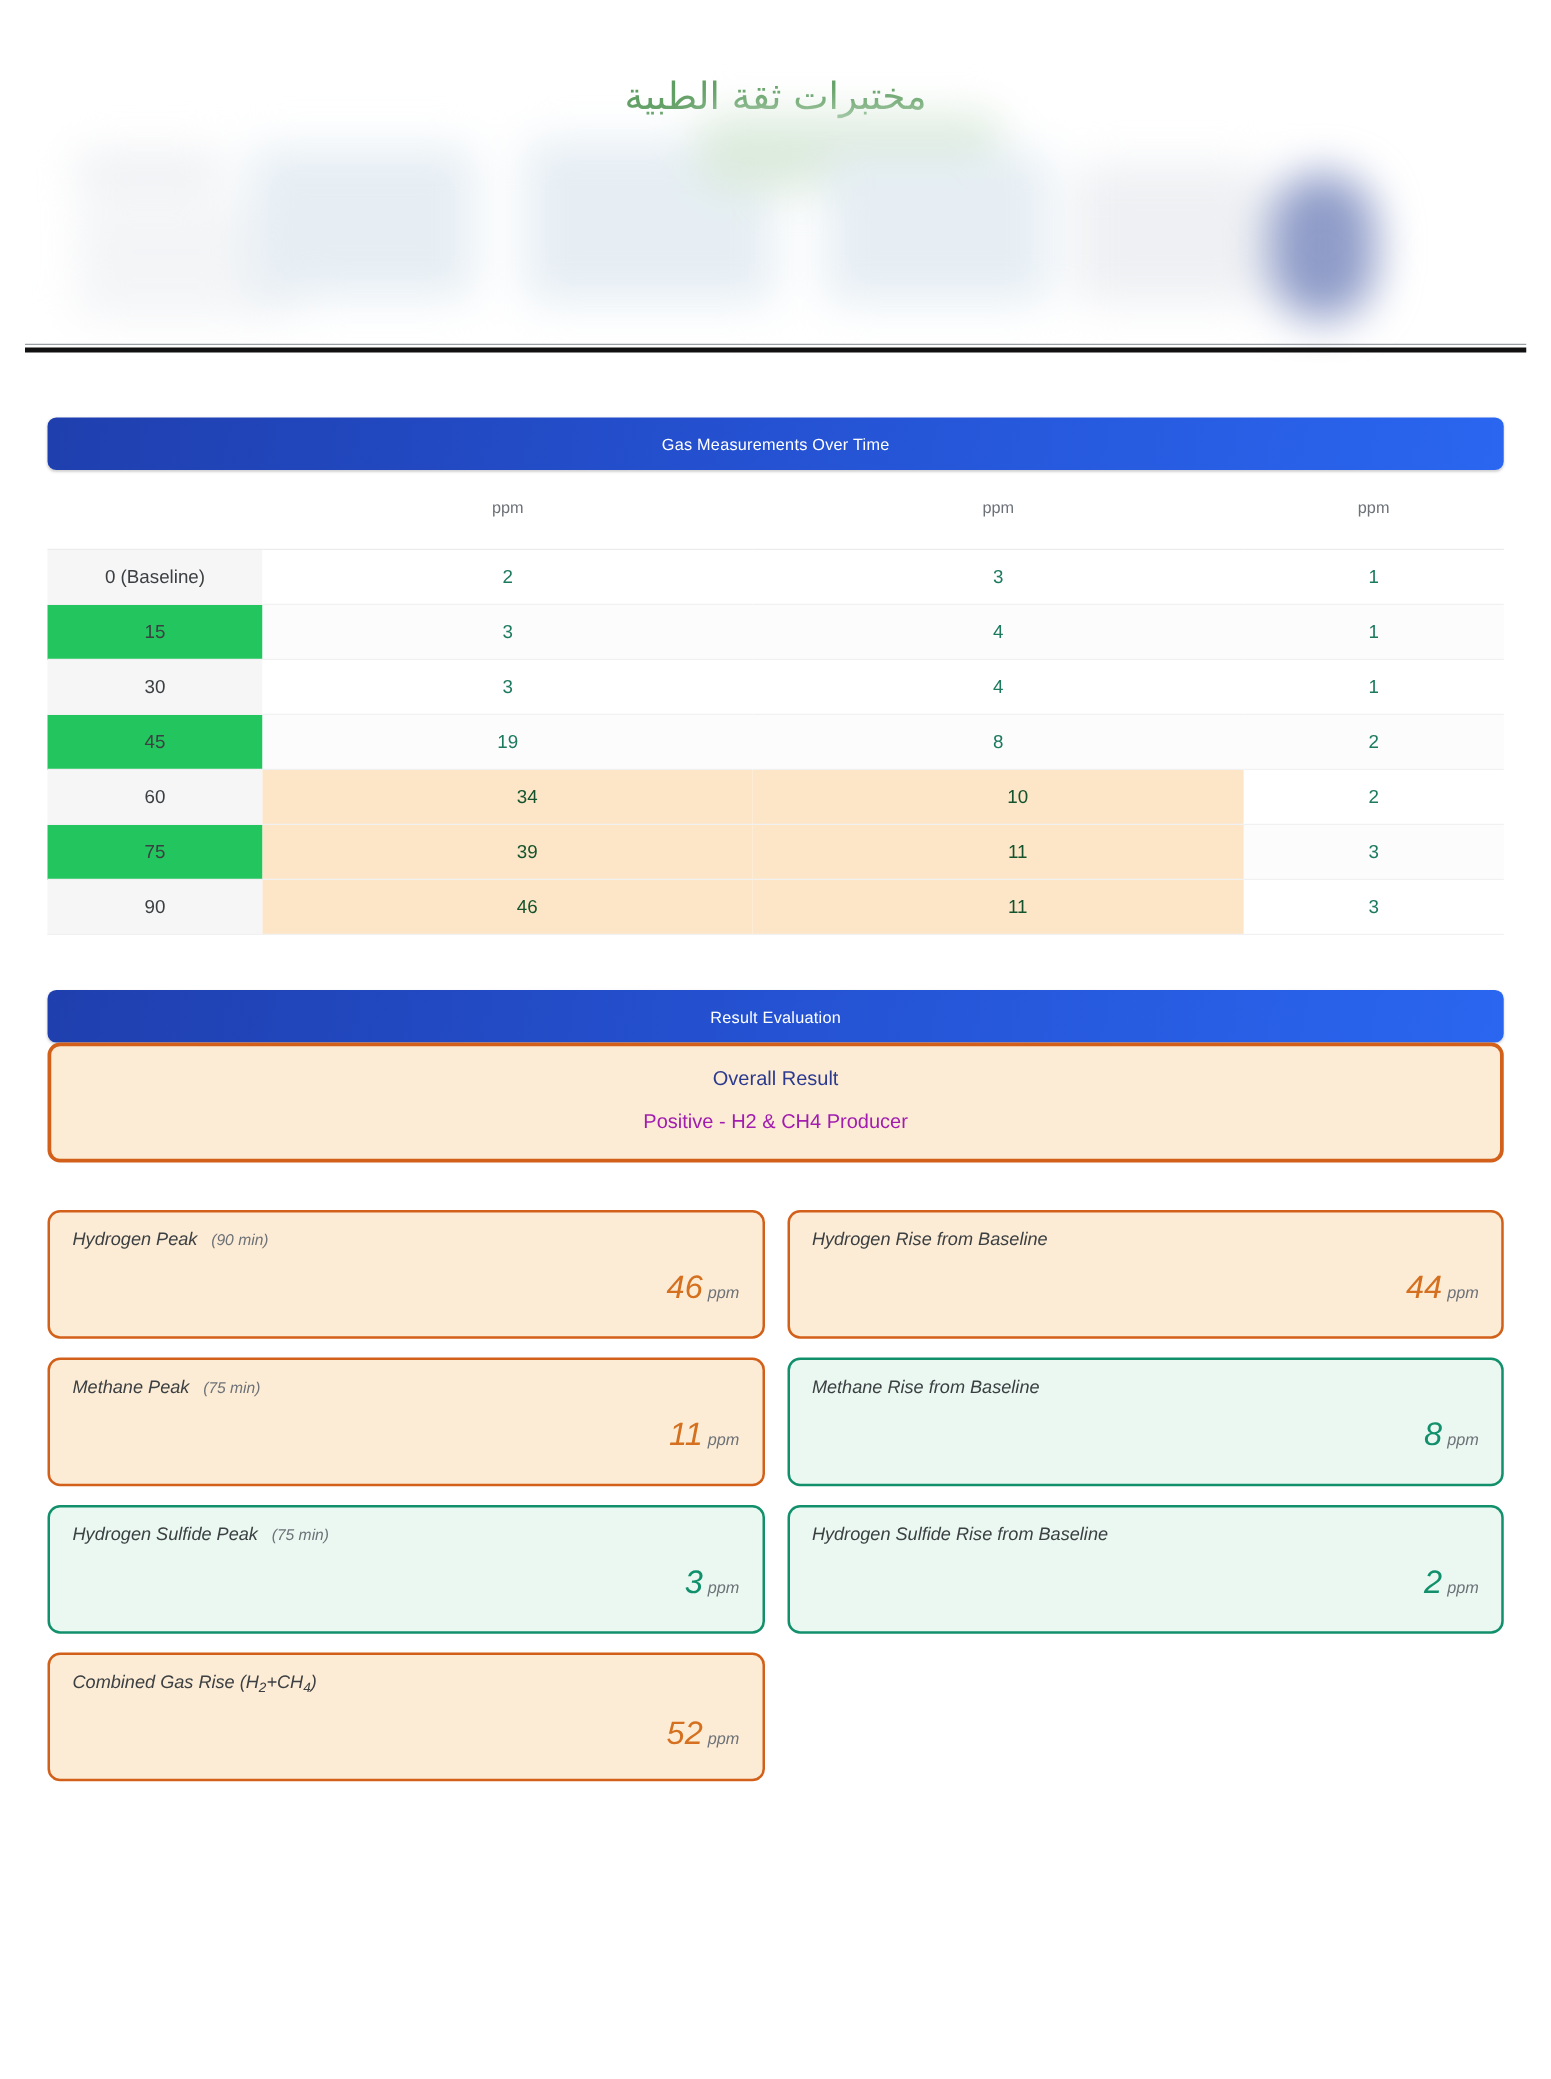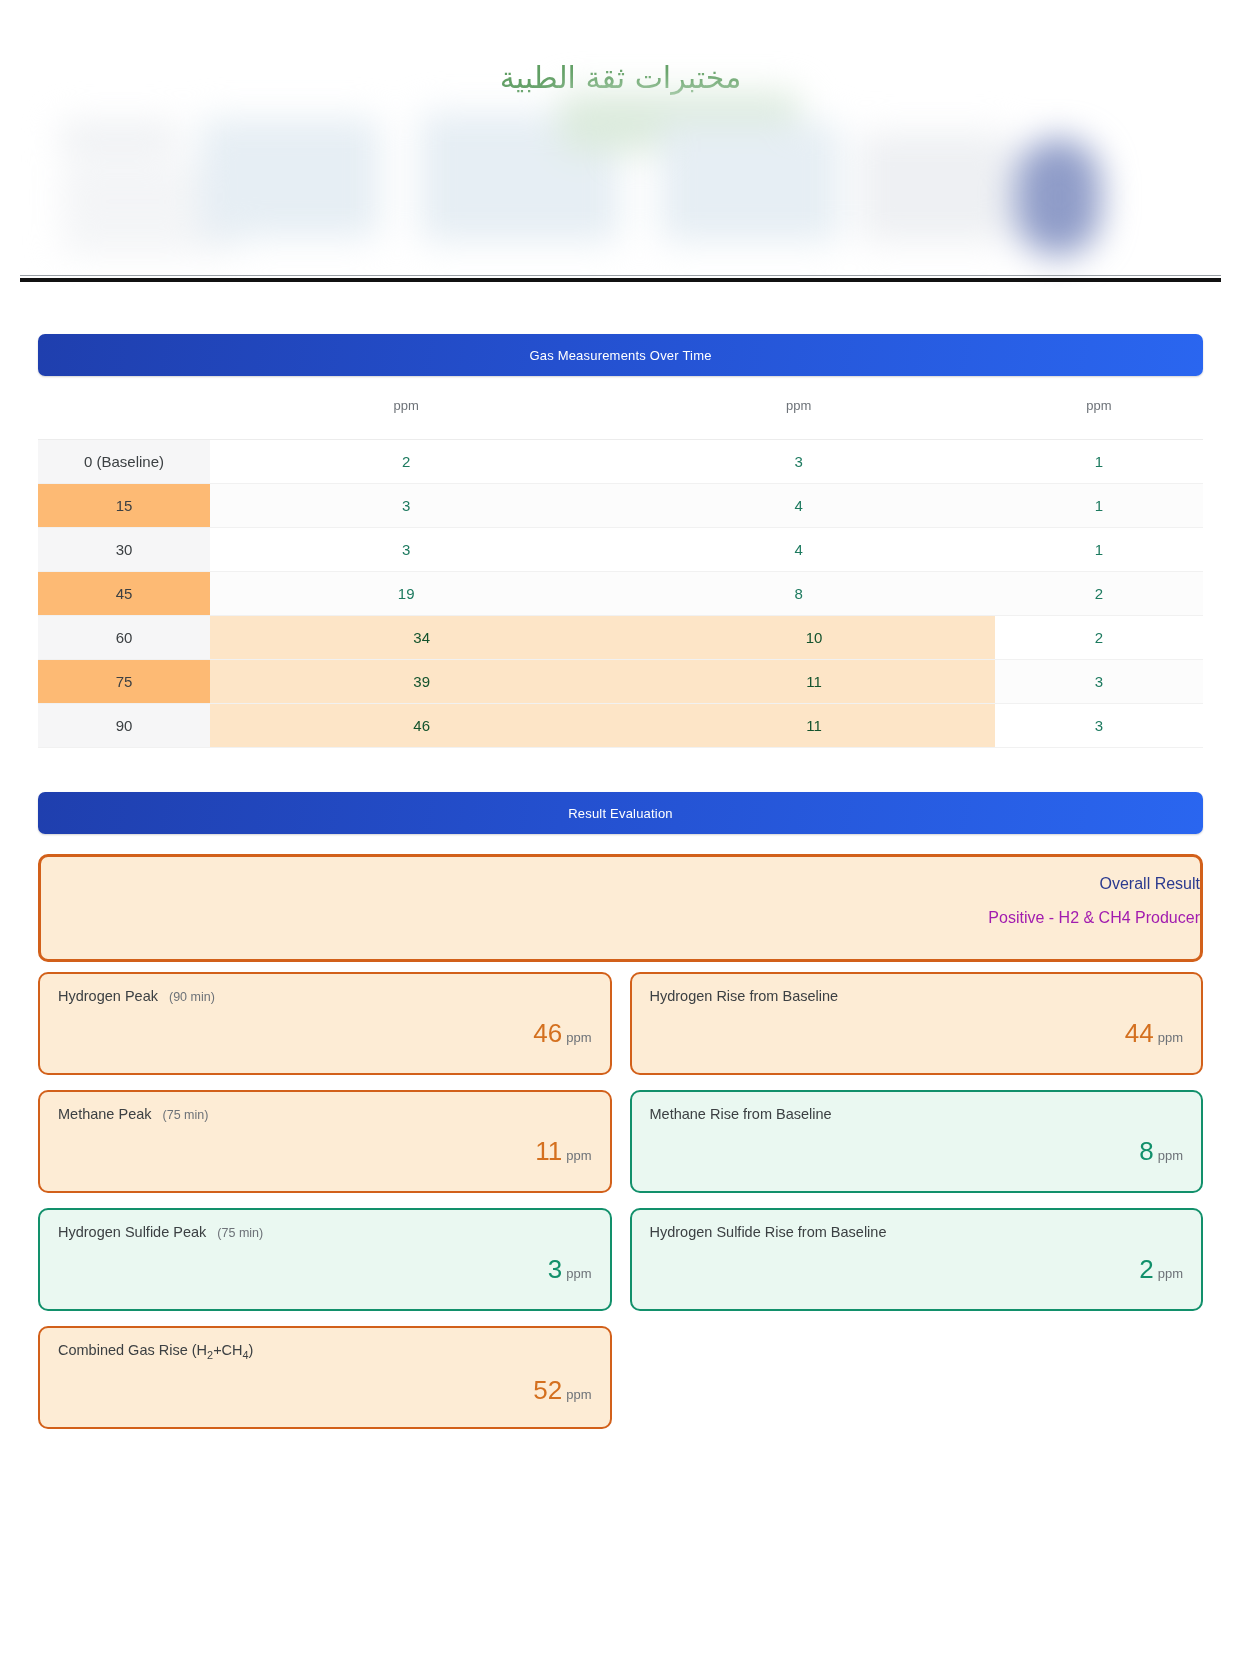--- a/index.html
+++ b/index.html
@@ -116,54 +116,55 @@
     text-align: center;
     padding: 13px 0;
     border-bottom: 1px solid #f1f1f1;
     color: #1d7a5f;
   }
   table.meas td.time {
     background: #f6f6f7;
     color: #3c4043;
     width: 172px;
   }
-  table.meas tr.alt td.time { background: #fdba74; }
+  table.meas tr.alt td.time { background: #22c55e; }
   table.meas td.hi {
     background: #fde5c7;
     color: #14532d;
     padding-left: 31px;
   }
   table.meas td.normal { background: #ffffff; }
   table.meas tr.alt td.normal { background: #fcfcfc; }
 
   
   .overall {
-    margin-top: 20px;
+    margin-top: 0;
     border: 3px solid #d2601a;
     border-radius: 10px;
     background: #fdecd5;
-    padding: 18px 0 32px 0;
-    text-align: right;
+    padding: 18px 0 20px 0;
+    text-align: center;
   }
   .overall-title {
     color: #2b3a8f;
     font-size: 16px;
     margin-bottom: 16px;
   }
   .overall-value {
     color: #a21caf;
     font-size: 16px;
   }
 
   
   .cards {
-    margin-top: 10px;
+    margin-top: 38px;
     display: flex;
     flex-wrap: wrap;
     gap: 15px 18px;
+    font-style: italic;
   }
   .card {
     width: calc(50% - 9px);
     min-height: 103px;
     border-radius: 10px;
     padding: 14px 18px 16px 18px;
     position: relative;
   }
   .card.warn { border: 2.5px solid #d2601a; background: #fdecd5; }
   .card.ok   { border: 2.5px solid #12906b; background: #eaf8f1; }

